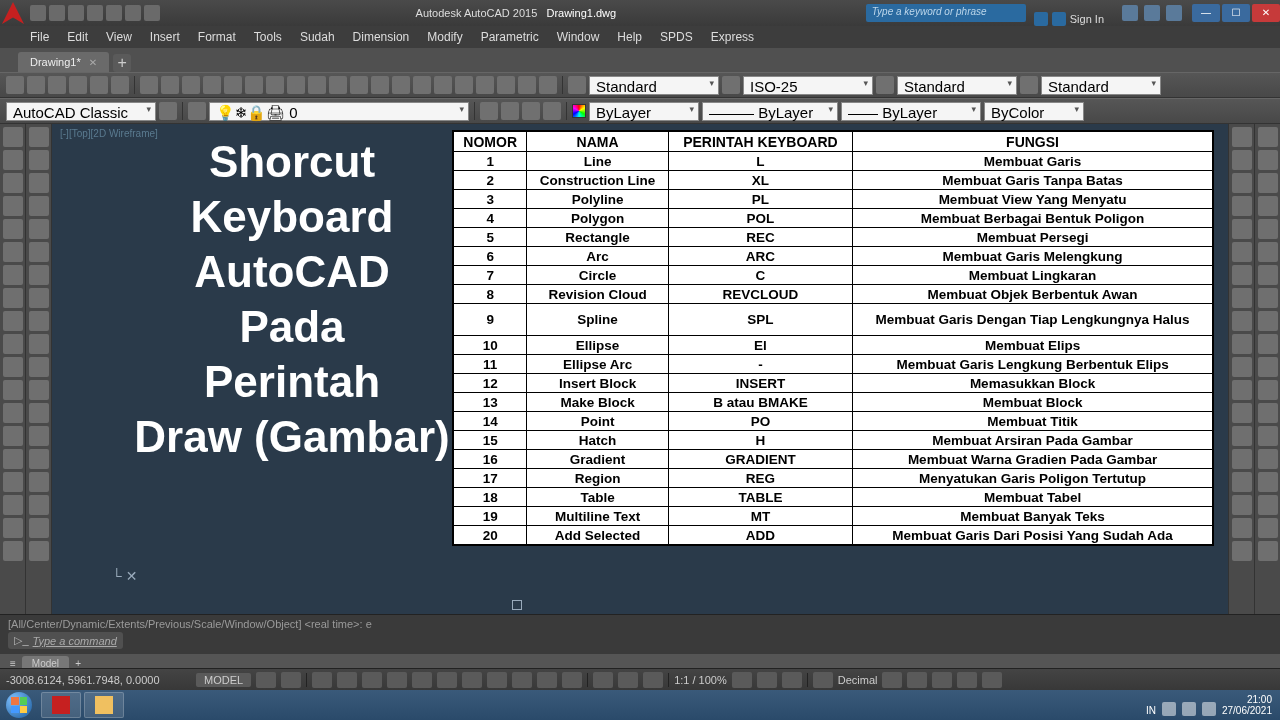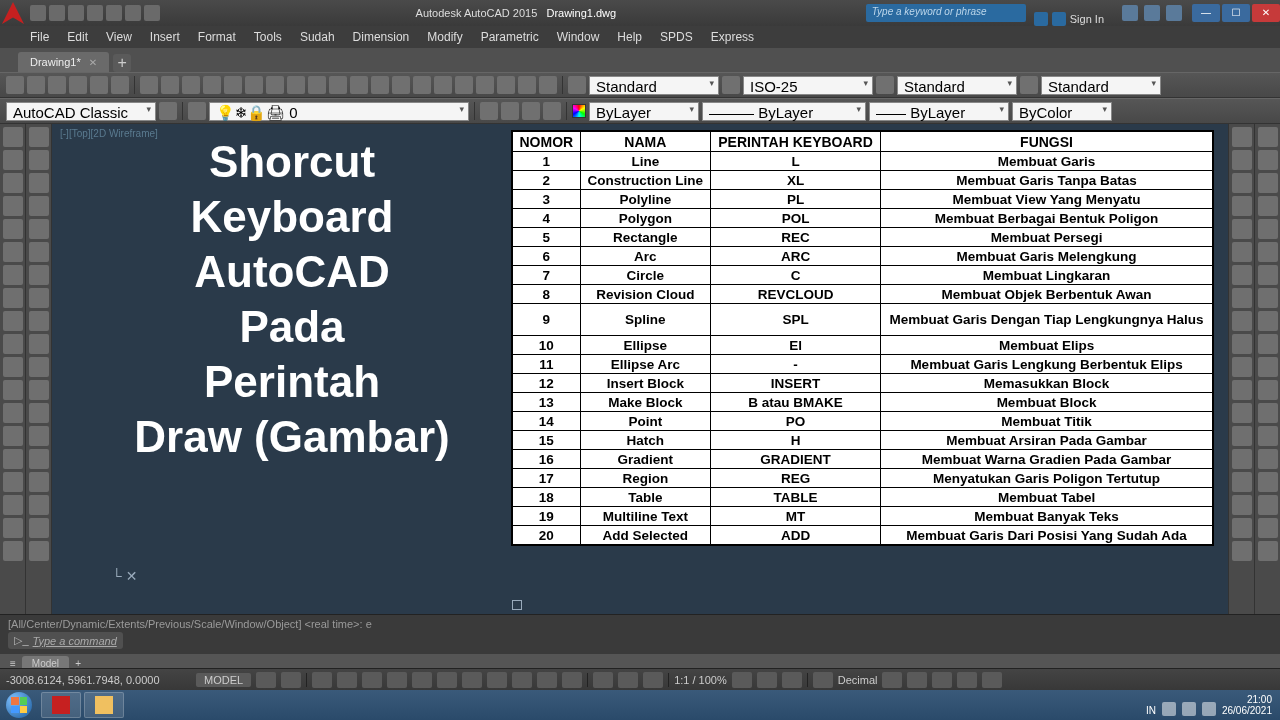--- a/index.html
+++ b/index.html
@@ -40,21 +40,21 @@
 .palette.right { border-left: 1px solid #333; border-right: none; }
 .pal-btn { width: 20px; height: 20px; background: #6f6f6f; border-radius: 2px; flex-shrink: 0; }
 
 .canvas { flex: 1; background: #2a3a4a; position: relative; overflow: hidden; }
 .view-label { position: absolute; top: 4px; left: 8px; color: #5a7a8f; font-size: 10px; }
 .compass { position: absolute; top: 4px; right: 50px; color: #6a8a9a; font-size: 11px; }
 .viewcube { position: absolute; top: 24px; right: 30px; width: 36px; height: 20px; background: rgba(200,210,220,0.4); border: 1px solid #95a5b0; color: #4a5a6a; font-size: 9px; text-align: center; line-height: 18px; border-radius: 2px; }
 
 .overlay-title { position: absolute; top: 10px; left: 20px; width: 440px; color: #fff; font-size: 44px; font-weight: 700; line-height: 1.25; text-align: center; font-family: Arial, sans-serif; }
 
-.data-table { position: absolute; top: 6px; right: 14px; width: 703px; background: #fff; border: 2px solid #000; font-family: "Times New Roman", serif; font-size: 13.5px; border-collapse: collapse; }
+.data-table { position: absolute; top: 6px; right: 14px; width: 762px; background: #fff; border: 2px solid #000; font-family: "Times New Roman", serif; font-size: 13.5px; border-collapse: collapse; }
 .data-table th, .data-table td { border: 1px solid #000; padding: 1.5px 6px; text-align: center; font-weight: bold; vertical-align: middle; }
 .data-table th { font-size: 14px; }
 .data-table tr.tall td { padding: 8px 6px; }
 
 .cursor-cross { position: absolute; bottom: 30px; left: 60px; color: #9ab; font-size: 14px; }
 .cursor-sq { position: absolute; bottom: 4px; left: 460px; width: 10px; height: 10px; border: 1px solid #9ab; }
 
 .cmd-area { position: absolute; bottom: 66px; left: 0; right: 0; height: 40px; background: #3a3a3a; border-top: 1px solid #222; color: #bbb; font-size: 11px; font-family: Consolas, monospace; padding: 3px 8px; }
 .cmd-history { color: #9a9a9a; }
 .cmd-line { display: flex; align-items: center; gap: 4px; margin-top: 2px; background: #505050; border-radius: 3px; padding: 2px 6px; width: fit-content; }
@@ -188,21 +188,21 @@
   <div class="tb-btn"></div>
   <div class="tb-dd" style="width:260px">💡❄🔒🖨 <span>0</span></div>
   <div class="tb-sep"></div>
   <div class="tb-btn"></div>
     <div class="tb-btn"></div>
     <div class="tb-btn"></div>
     <div class="tb-btn"></div>
   <div class="tb-sep"></div>
   <div class="swatch"></div>
   <div class="tb-dd" style="width:110px">ByLayer</div>
-  <div class="tb-dd" style="width:164px">——— <span>ByLayer</span></div>
+  <div class="tb-dd" style="width:136px">——— <span>ByLayer</span></div>
   <div class="tb-dd" style="width:140translateY:0px;width:140px">—— <span>ByLayer</span></div>
   <div class="tb-dd" style="width:100px">ByColor</div>
 </div>
 
 <div class="workspace">
   <div class="palette" id="pal-left-1">
       <div class="pal-btn"></div>
       <div class="pal-btn"></div>
       <div class="pal-btn"></div>
       <div class="pal-btn"></div>
@@ -497,16 +497,16 @@
   <div class="task-btn">
       <div class="task-ico folder"></div>
     </div>
   <div class="tray">
     <span>IN</span>
     <div class="tray-ico"></div>
     <div class="tray-ico"></div>
     <div class="tray-ico"></div>
     <div class="clock">
       <div>21:00</div>
-      <div>26/06/2021</div>
+      <div>27/06/2021</div>
     </div>
   </div>
 </div>
 
 </body></html>

